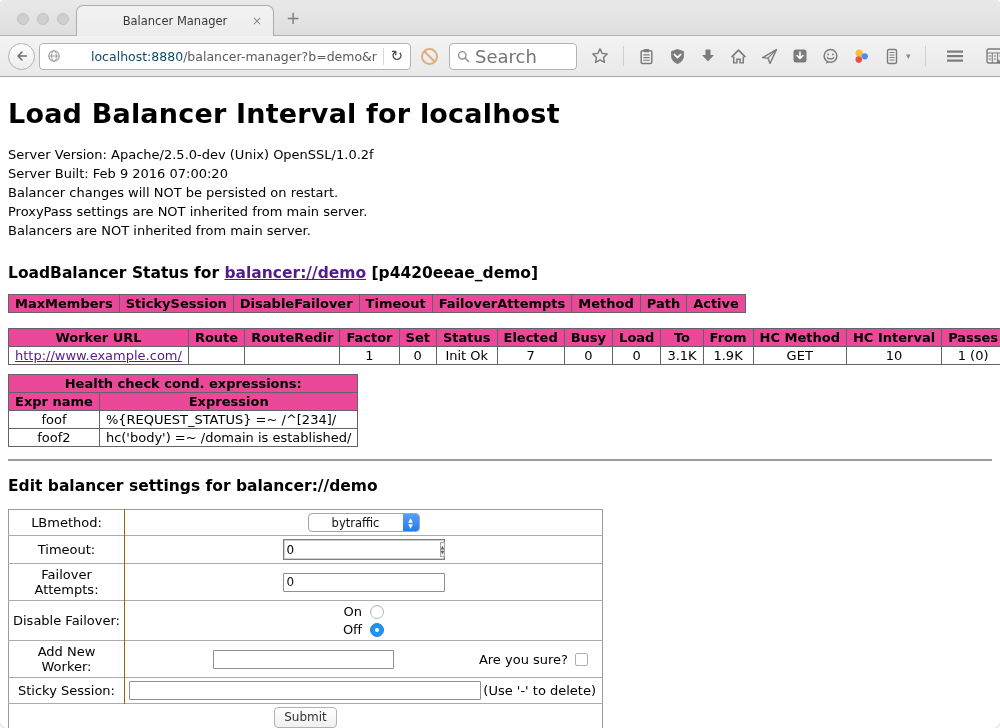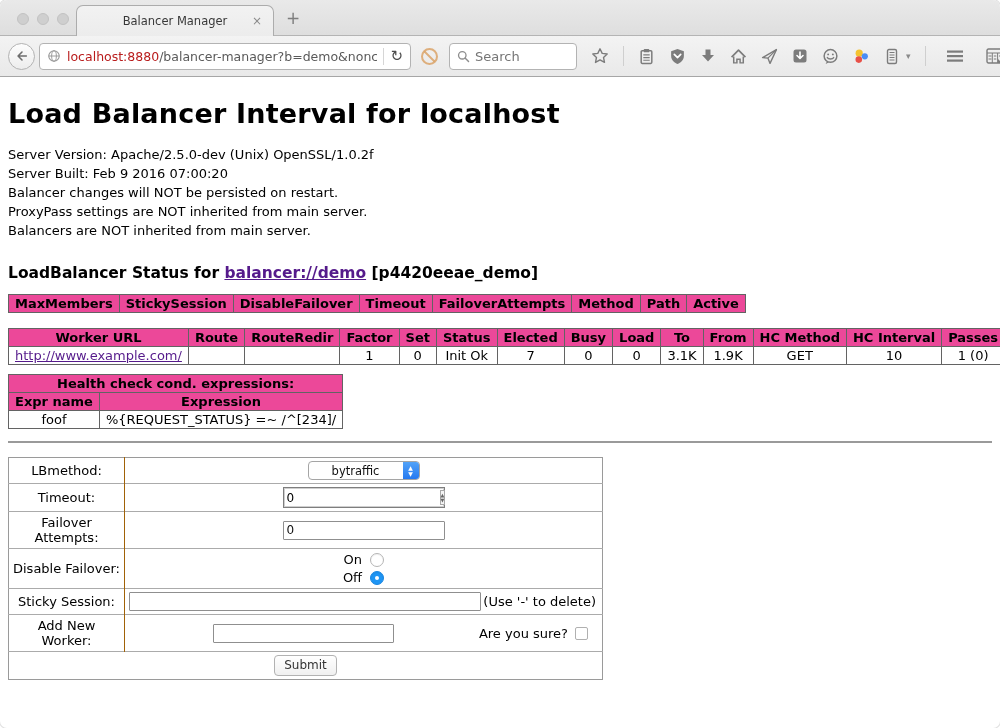--- a/index.html
+++ b/index.html
@@ -27,29 +27,29 @@
   .toolbar{ height:41px; background:linear-gradient(#f3f3f3,#e9e9e9);
             border-bottom:1px solid #a6a6a6; display:flex; align-items:center;
             padding:0 8px; }
   .backbtn{ width:27px; height:27px; border-radius:50%; border:1px solid #b3b3b3;
             background:linear-gradient(#fdfdfd,#ededed); display:flex;
             align-items:center; justify-content:center; margin-right:4px; flex:none; }
   .urlbar{ width:372px; height:27px; background:#fff; border:1px solid #b3b3b3;
            border-radius:4px; display:flex; align-items:center; padding:0 7px;
            gap:6px; flex:none; }
   .urltext{ flex:1; font-size:12.5px; white-space:nowrap; overflow:hidden; }
-  .urltext .host{ color:#b91c1c; }
+  .urltext .host{ color:#0c4a6e;margin-left:24px; }
   .urltext .path{ color:#5a5a5a; }
   .vsep{ width:1px; height:17px; background:#d6d6d6; flex:none; }
   .reload{ font-size:15px; color:#4d4d4d; flex:none; line-height:1; }
   .blockicon{ margin:0 10px 0 9px; flex:none; }
   .searchbar{ width:128px; height:27px; background:#fff; border:1px solid #b3b3b3;
               border-radius:4px; display:flex; align-items:center; padding:0 7px;
               gap:5px; flex:none; }
-  .searchbar input{ border:none; outline:none; width:80px; font-size:13px;
+  .searchbar input{ border:none; outline:none; width:80px; font-size:18px;
                     font-family:inherit; color:#444; background:transparent; }
   .icons{ display:flex; align-items:center; gap:14px; margin-left:14px; flex:1; }
   .icons .ico{ display:flex; align-items:center; }
   .caret{ font-size:9px; color:#8a8a8a; margin-left:-8px; }
   .toolsep{ width:1px; height:20px; background:#cfcfcf; }
 
   
   .content{ padding:0 8px; color:#000; font-size:13px; }
   h1.pagetitle{ font-size:27px; font-weight:bold; margin:21px 0 12px; letter-spacing:.2px; }
   .serverinfo div{ line-height:19px; }
@@ -333,25 +333,30 @@
         <th colspan="2">Health check cond. expressions:</th>
       </tr>
       <tr>
         <th class="name">Expr name</th>
         <th class="exprh">Expression</th>
       </tr>
       <tr>
         <td>foof</td>
         <td class="expr">%{REQUEST_STATUS} =~ /^[234]/</td>
       </tr>
+      <tr>
+        <td>foof2</td>
+        <td class="expr">hc('body') =~ /domain is established/</td>
+      </tr>
     </tbody>
       </table>
 
     <hr class="rule">
 
+    <h3 class="sect" style="margin-top:16px;">Edit balancer settings for balancer://demo</h3>
 
     <table class="form">
       <tbody>
           <tr>
         <td class="lab">LBmethod:</td>
         <td class="fld">
           <div class="fld-inner">
             <span class="select">
               <span class="val">bytraffic</span>
               <span class="stepper">
@@ -391,41 +396,41 @@
             <span class="radio-grid">
               <span>On</span>
               <span class="radio"></span>
               <span>Off</span>
               <span class="radio checked"></span>
             </span>
           </div>
         </td>
       </tr>
       <tr>
-        <td class="lab">Sticky Session:</td>
-        <td class="fld">
-          <div class="sticky-row">
-            <input class="txtinput" type="text" style="">
-            <span class="sticky-hint">(Use '-' to delete)</span>
-          </div>
-        </td>
-      </tr>
-      <tr>
         <td class="lab">Add New Worker:</td>
         <td class="fld">
           <div class="worker-row">
             <input class="txtinput" type="text" style="">
             <span class="sure-group">
               <span>Are you sure?</span>
               <span class="checkbox"></span>
             </span>
           </div>
         </td>
       </tr>
       <tr>
+        <td class="lab">Sticky Session:</td>
+        <td class="fld">
+          <div class="sticky-row">
+            <input class="txtinput" type="text" style="">
+            <span class="sticky-hint">(Use '-' to delete)</span>
+          </div>
+        </td>
+      </tr>
+      <tr>
         <td class="submitcell" colspan="2">
           <button class="submitbtn">Submit</button>
         </td>
       </tr>
     </tbody>
       </table>
 
   </div>
 </div>
 

